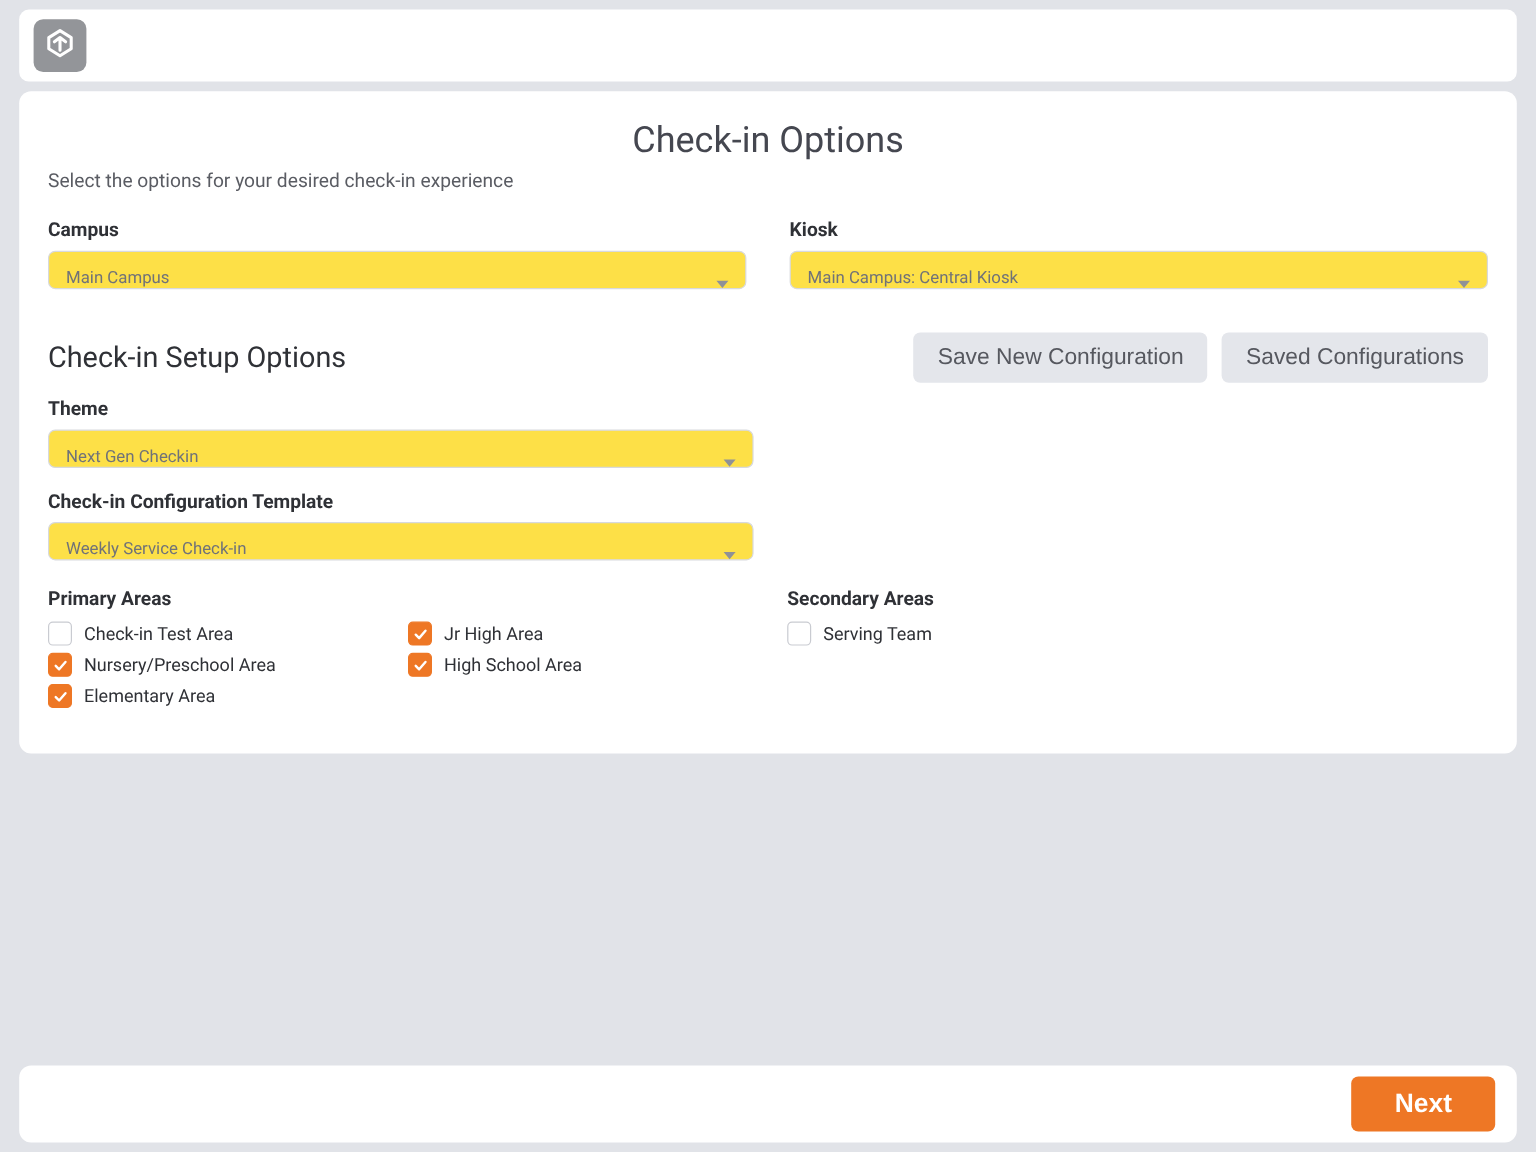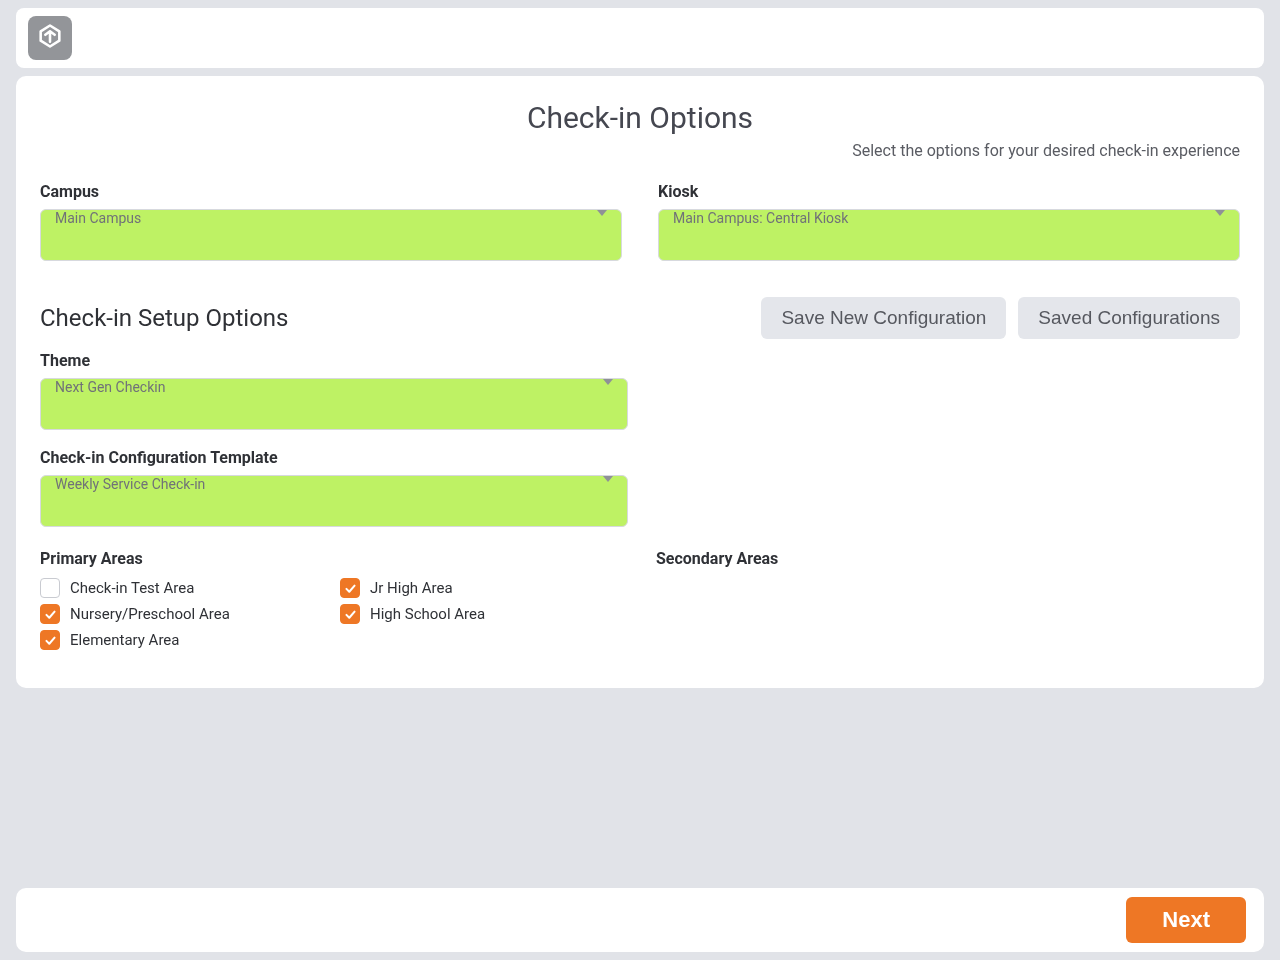--- a/index.html
+++ b/index.html
@@ -36,47 +36,47 @@
       border-radius: 10px;
       padding: 24px 24px 32px 24px;
     }
     .page-title {
       text-align: center;
       font-size: 30px;
       font-weight: 400;
       color: #454750;
     }
     .page-subtitle {
-      text-align: right;
+      text-align: left;
       font-size: 16px;
       color: #5a5c63;
       margin-top: 6px;
       margin-bottom: 22px;
     }
     .two-col {
       display: flex;
       gap: 36px;
     }
     .col { flex: 1; }
     .field-label {
       font-size: 16px;
       font-weight: 700;
       color: #2f3136;
       margin-bottom: 8px;
       display: block;
     }
     .select {
       width: 100%;
       border: 1px solid #d7d9de;
-      background: #bef264;
+      background: #fde047;
       border-radius: 6px;
-      height: 52px;
+      height: 32px;
       padding: 0 14px;
       display: flex;
-      align-items: flex-start;
+      align-items: flex-end;
       justify-content: space-between;
       cursor: pointer;
     }
     .select-value {
       color: #707278;
       font-size: 14px;
     }
     .caret {
       width: 0; height: 0;
       border-left: 5px solid transparent;
@@ -264,19 +264,25 @@
                   <path d="M3 8.5 L6.5 12 L13 4.5" stroke="#ffffff" stroke-width="2.5" fill="none" stroke-linecap="round" stroke-linejoin="round"></path>
                 </svg>
               </span>
               <span class="check-label">High School Area</span>
             </div>
           </div>
       </div>
     </div>
     <div class="areas-col">
       <div class="areas-heading">Secondary Areas</div>
+      <div id="secondary-list">
+          <div class="check-item">
+            <span class="checkbox unchecked"></span>
+            <span class="check-label">Serving Team</span>
+          </div>
+        </div>
     </div>
   </div>
 </div>
 
 <div class="footer-bar">
   <button class="btn-primary">Next</button>
 </div>
 
 </body></html>

